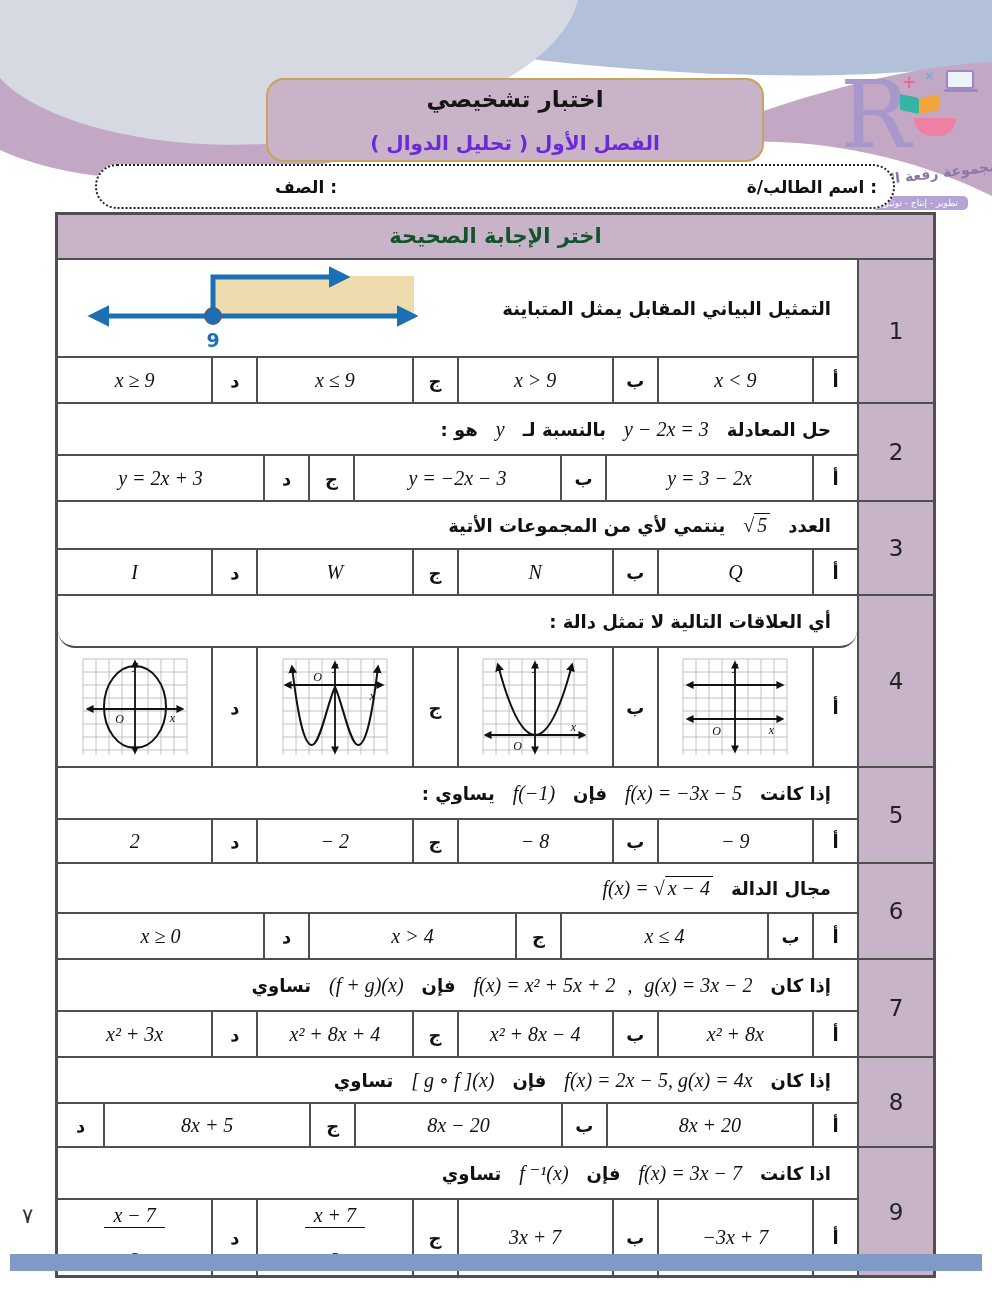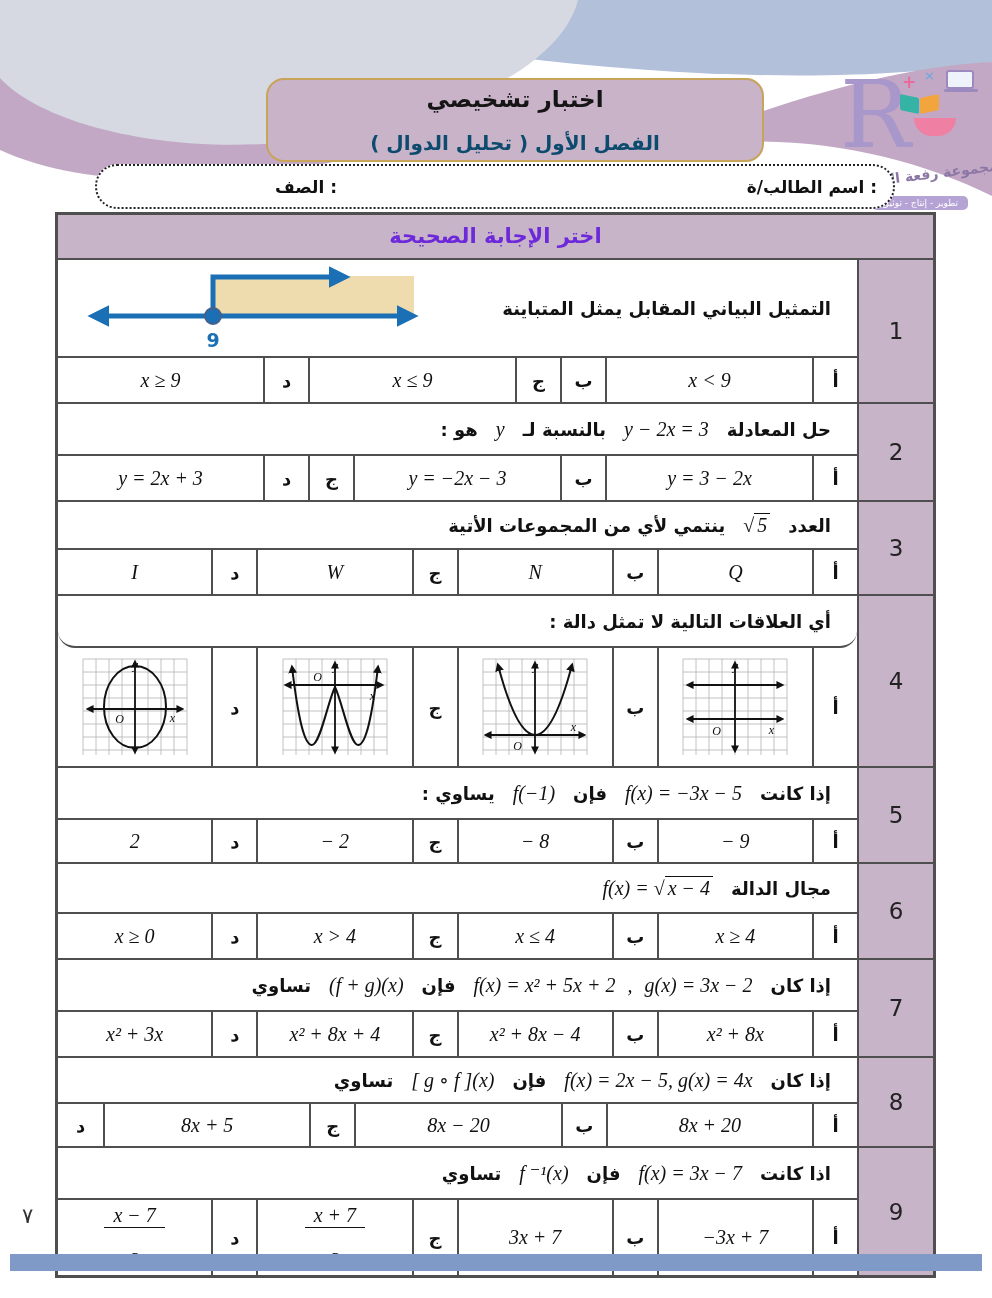--- a/index.html
+++ b/index.html
@@ -6,21 +6,21 @@
   html,body { background:#fff; }
   .page { position:relative; width:992px; height:1298px; background:#fff; overflow:hidden;
           font-family:"DejaVu Sans", sans-serif; color:#111; }
   .decor { position:absolute; top:0; left:0; pointer-events:none; }
 
   
   .title-box { position:absolute; left:266px; top:78px; width:498px; height:84px;
     background:#c9b3c9; border:2px solid #c8a35a; border-radius:18px;
     display:flex; flex-direction:column; align-items:center; justify-content:center; gap:19px; }
   .title-line1 { font-weight:700; font-size:23px; color:#151515; }
-  .title-line2 { font-weight:700; font-size:20px; color:#0c4a6e; }
+  .title-line2 { font-weight:700; font-size:20px; color:#6d28d9; }
 
   
   .logo { position:absolute; top:70px; right:0; width:160px; height:152px; }
   .logo-r { position:absolute; left:8px; top:-2px; font-family:"DejaVu Serif", serif;
     font-size:94px; line-height:1; color:#a897cb; }
   .li { position:absolute; font-weight:700; }
   .li-plus { left:70px; top:2px; color:#e86a9a; font-size:17px; }
   .li-times { left:92px; top:-2px; color:#7aa7d8; font-size:13px; }
   .book { position:absolute; left:68px; top:24px; width:40px; height:20px; }
   .book .b1,.book .b2 { position:absolute; width:19px; height:16px; top:2px; }
@@ -43,21 +43,21 @@
   .nm-label { position:absolute; right:16px; top:50%; transform:translateY(-50%); }
   .cl-label { position:absolute; left:178px; top:50%; transform:translateY(-50%); }
   .fill-field { position:absolute; top:6px; height:32px; }
   .fill-name { right:170px; width:380px; }
   .fill-class { left:60px; width:112px; }
 
   
   .quiz { position:absolute; left:55px; top:212px; width:881px;
     border:3px solid #4f4f4f; direction:rtl; background:#fff; }
   .quiz-header { background:#c7b4c8; text-align:center; font-weight:700; font-size:21px;
-    padding:9px 0 10px; border-bottom:2.5px solid #4f4f4f; color:#6d28d9; }
+    padding:9px 0 10px; border-bottom:2.5px solid #4f4f4f; color:#14532d; }
   .qblock { display:flex; }
   .qblock + .qblock { border-top:2.5px solid #4f4f4f; }
   .qnum { width:76px; flex:0 0 76px; background:#c7b4c8; border-left:2.5px solid #4f4f4f;
     display:flex; align-items:center; justify-content:center; font-size:23px; color:#222; }
   .qbody { flex:1; display:flex; flex-direction:column; min-width:0; }
   .qtext-row { display:flex; flex-wrap:wrap; align-items:center; padding:4px 14px;
     border-bottom:2px solid #4f4f4f; font-weight:700; font-size:18px; }
   .seg-text { margin:0 12px; white-space:nowrap; }
   .seg-math { margin:0 6px; font-family:"Liberation Serif","DejaVu Serif",serif;
     font-style:italic; font-weight:400; font-size:20px; white-space:nowrap; unicode-bidi:isolate; }
@@ -135,20 +135,23 @@
     <circle cx="141" cy="52" r="8" fill="#1b6fb5" stroke="#44618c" stroke-width="2"></circle>
     <text x="141" y="83" text-anchor="middle" fill="#1b6fb5" font-size="19" font-family="DejaVu Sans, sans-serif">9</text>
   </svg></span>
             </div>
             <div class="opt-row" style="min-height: 44px;">
               <div class="opt-letter">أ</div>
               <div class="opt-value">
                 <span dir="ltr">x &lt; 9</span>
               </div>
               <div class="opt-letter">ب</div>
+              <div class="opt-value">
+                <span dir="ltr">x &gt; 9</span>
+              </div>
               <div class="opt-letter">ج</div>
               <div class="opt-value">
                 <span dir="ltr">x ≤ 9</span>
               </div>
               <div class="opt-letter">د</div>
               <div class="opt-value">
                 <span dir="ltr">x ≥ 9</span>
               </div>
             </div>
           </div>
@@ -318,23 +321,20 @@
         </div>
         <div class="qblock">
           <div class="qnum">6</div>
           <div class="qbody">
             <div class="qtext-row" style="min-height: 50px;">
               <span class="seg-text">مجال الدالة</span>
               <span class="seg-math" dir="ltr">f(x) = <span class="rad-sign">√</span><span class="radicand">x − 4</span></span>
             </div>
             <div class="opt-row" style="min-height: 44px;">
               <div class="opt-letter">أ</div>
-              <div class="opt-value">
-                <span dir="ltr">x ≥ 4</span>
-              </div>
               <div class="opt-letter">ب</div>
               <div class="opt-value">
                 <span dir="ltr">x ≤ 4</span>
               </div>
               <div class="opt-letter">ج</div>
               <div class="opt-value">
                 <span dir="ltr">x &gt; 4</span>
               </div>
               <div class="opt-letter">د</div>
               <div class="opt-value">

